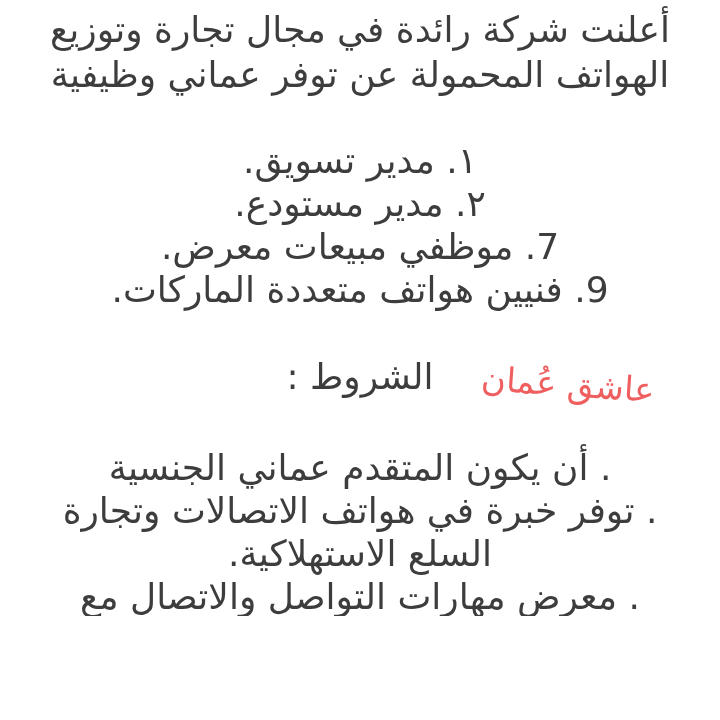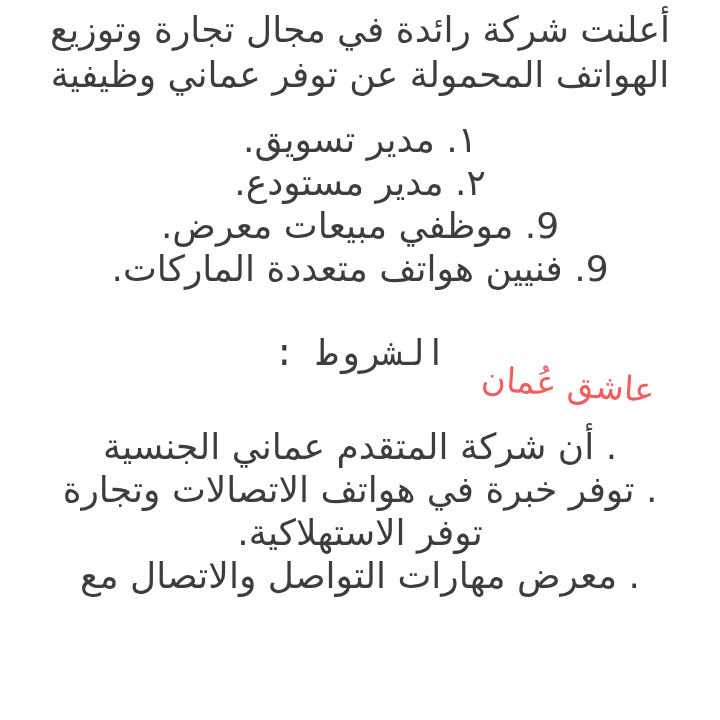--- a/index.html
+++ b/index.html
@@ -20,29 +20,28 @@
   }
   .line {
     white-space: nowrap;
   }
   .intro {
     padding-top: 7px;
     font-size: 36px;
     line-height: 45px;
   }
   .vacancies {
-    margin-top: 21px;
+    margin-top: 42px;
     font-size: 36px;
     line-height: 43px;
   }
   .conditions-title {
     margin-top: 44px;
     font-size: 36px;
     line-height: 43px;
-    font-family: Liberation Mono, monospace;
   }
   .conditions {
     margin-top: 48px;
     font-size: 36px;
     line-height: 43px;
   }
   .watermark {
     position: absolute;
     top: 364px;
     left: 448px;
@@ -63,28 +62,28 @@
 <div class="canvas" style="color: rgb(61, 61, 61); background: rgb(255, 255, 255);">
 
   <div class="intro">
     <div class="line">أعلنت شركة رائدة في مجال تجارة وتوزيع</div>
     <div class="line">الهواتف المحمولة عن توفر عماني وظيفية</div>
   </div>
 
   <div class="vacancies">
     <div class="line">١. مدير تسويق.</div>
     <div class="line">٢. مدير مستودع.</div>
-    <div class="line">9. موظفي مبيعات معرض.</div>
+    <div class="line">7. موظفي مبيعات معرض.</div>
     <div class="line">9. فنيين هواتف متعددة الماركات.</div>
   </div>
 
   <div class="watermark" style="color: rgb(239, 95, 95);">عاشق عُمان</div>
 
   <div class="conditions-title line">الشروط :</div>
 
   <div class="conditions">
-    <div class="line">. أن شركة المتقدم عماني الجنسية</div>
+    <div class="line">. أن يكون المتقدم عماني الجنسية</div>
     <div class="line">. توفر خبرة في هواتف الاتصالات وتجارة</div>
-    <div class="line">توفر الاستهلاكية.</div>
+    <div class="line">السلع الاستهلاكية.</div>
     <div class="line">. معرض مهارات التواصل والاتصال مع</div>
   </div>
 
 </div>
 
 </body></html>

